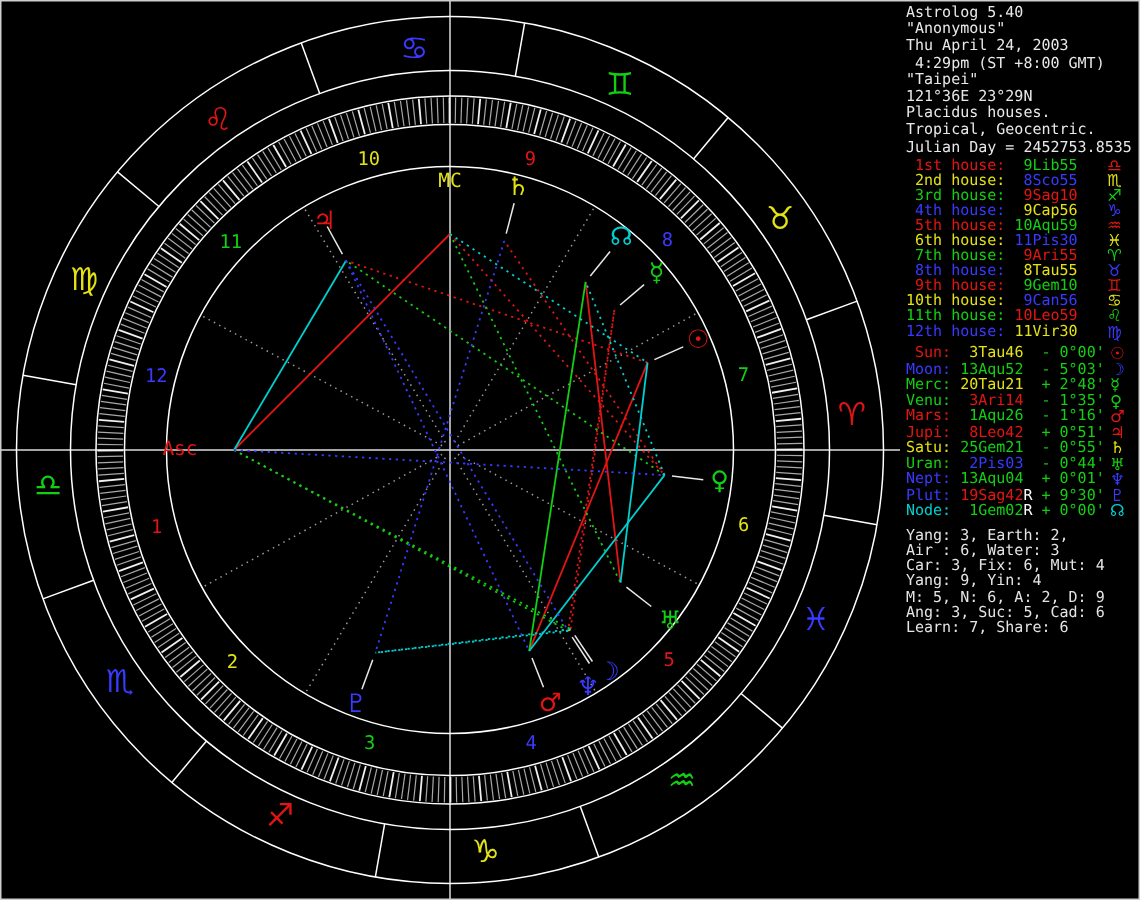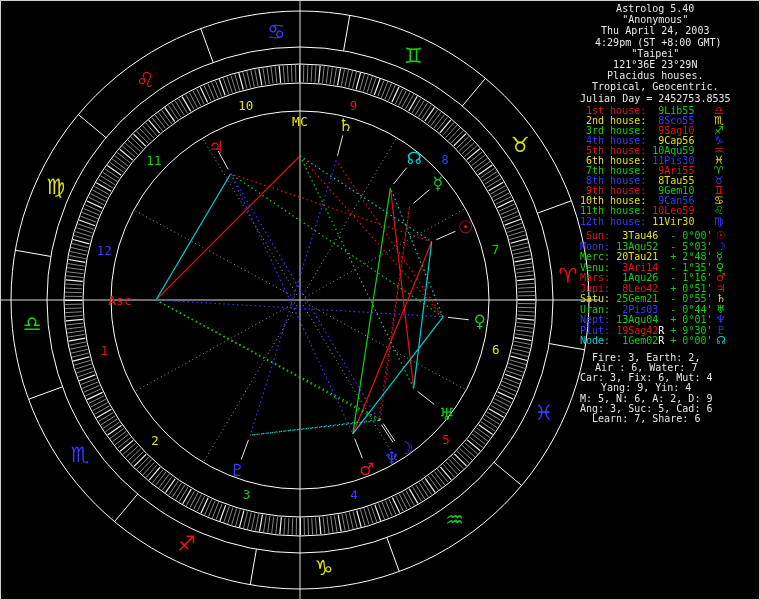--- a/index.html
+++ b/index.html
@@ -1,20 +1,20 @@
 <!DOCTYPE html>
 <html><head>
 <meta charset="utf-8">
 <style>
   html,body{margin:0;padding:0;background:#222;}
   #screen{position:relative;width:760px;height:600px;background:#000;overflow:hidden;
           font-family:"DejaVu Sans Mono",monospace;}
   #frame{position:absolute;left:0;top:0;right:0;bottom:0;border:1px solid #cfcfcf;pointer-events:none;z-index:50;}
   #wheel{position:absolute;left:0;top:0;}
-  #sidebar{position:absolute;left:578px;top:0;width:158px;height:424px;text-align:center;}
+  #sidebar{position:absolute;left:602px;top:0;width:158px;height:424px;}
   .blk{position:absolute;left:2px;white-space:pre;}
   #sb-header{top:3px;font-size:10px;line-height:11.2px;color:#e8e8e8;}
   #sb-houses{top:106px;font-size:10px;}
   #sb-planets{top:231px;font-size:10px;}
   #sb-summary{top:353px;font-size:10px;line-height:10.15px;color:#e4e4e4;}
   .row{position:relative;white-space:pre;}
   #sb-houses .row{height:10.05px;line-height:10.05px;}
   #sb-planets .row{height:10.55px;line-height:10.55px;}
   .glyph{position:absolute;top:-1px;font-family:"DejaVu Sans",sans-serif;font-size:11px;line-height:11px;}
   #sb-houses .glyph{left:134px;}
@@ -505,16 +505,16 @@
       </g>
       <g>
         <text x="120" y="299.9999999999999" fill="#e31414" font-size="13" font-family="&quot;DejaVu Sans Mono&quot;, monospace" text-anchor="middle" dominant-baseline="central">Asc</text>
         <text x="299.95001377087266" y="121.00000697939427" fill="#e2e215" font-size="13" font-family="&quot;DejaVu Sans Mono&quot;, monospace" text-anchor="middle" dominant-baseline="central">MC</text>
       </g>
     </svg>
   <div id="sidebar">
     <div id="sb-header" class="blk"><div class="tline">Astrolog 5.40</div><div class="tline">"Anonymous"</div><div class="tline">Thu April 24, 2003</div><div class="tline"> 4:29pm (ST +8:00 GMT)</div><div class="tline">"Taipei"</div><div class="tline">121°36E 23°29N</div><div class="tline">Placidus houses.</div><div class="tline">Tropical, Geocentric.</div><div class="tline">Julian Day = 2452753.8535</div></div>
     <div id="sb-houses" class="blk"><div class="row"><span style="color: rgb(227, 20, 20);"> 1st house:</span><span style="color: rgb(19, 207, 19);">  9Lib55</span><span class="glyph" style="color: rgb(227, 20, 20);">♎</span></div><div class="row"><span style="color: rgb(226, 226, 21);"> 2nd house:</span><span style="color: rgb(57, 57, 255);">  8Sco55</span><span class="glyph" style="color: rgb(226, 226, 21);">♏</span></div><div class="row"><span style="color: rgb(19, 207, 19);"> 3rd house:</span><span style="color: rgb(227, 20, 20);">  9Sag10</span><span class="glyph" style="color: rgb(19, 207, 19);">♐</span></div><div class="row"><span style="color: rgb(57, 57, 255);"> 4th house:</span><span style="color: rgb(226, 226, 21);">  9Cap56</span><span class="glyph" style="color: rgb(57, 57, 255);">♑</span></div><div class="row"><span style="color: rgb(227, 20, 20);"> 5th house:</span><span style="color: rgb(19, 207, 19);"> 10Aqu59</span><span class="glyph" style="color: rgb(227, 20, 20);">♒</span></div><div class="row"><span style="color: rgb(226, 226, 21);"> 6th house:</span><span style="color: rgb(57, 57, 255);"> 11Pis30</span><span class="glyph" style="color: rgb(226, 226, 21);">♓</span></div><div class="row"><span style="color: rgb(19, 207, 19);"> 7th house:</span><span style="color: rgb(227, 20, 20);">  9Ari55</span><span class="glyph" style="color: rgb(19, 207, 19);">♈</span></div><div class="row"><span style="color: rgb(57, 57, 255);"> 8th house:</span><span style="color: rgb(226, 226, 21);">  8Tau55</span><span class="glyph" style="color: rgb(57, 57, 255);">♉</span></div><div class="row"><span style="color: rgb(227, 20, 20);"> 9th house:</span><span style="color: rgb(19, 207, 19);">  9Gem10</span><span class="glyph" style="color: rgb(227, 20, 20);">♊</span></div><div class="row"><span style="color: rgb(226, 226, 21);">10th house:</span><span style="color: rgb(57, 57, 255);">  9Can56</span><span class="glyph" style="color: rgb(226, 226, 21);">♋</span></div><div class="row"><span style="color: rgb(19, 207, 19);">11th house:</span><span style="color: rgb(227, 20, 20);"> 10Leo59</span><span class="glyph" style="color: rgb(19, 207, 19);">♌</span></div><div class="row"><span style="color: rgb(57, 57, 255);">12th house:</span><span style="color: rgb(226, 226, 21);"> 11Vir30</span><span class="glyph" style="color: rgb(57, 57, 255);">♍</span></div></div>
     <div id="sb-planets" class="blk"><div class="row"><span style="color: rgb(227, 20, 20);"> Sun:</span><span style="color: rgb(226, 226, 21);">  3Tau46</span><span style="color: rgb(255, 255, 255);"> </span><span style="color: rgb(19, 207, 19);"> - 0°00'</span><span class="glyph" style="color: rgb(227, 20, 20);">☉</span></div><div class="row"><span style="color: rgb(57, 57, 255);">Moon:</span><span style="color: rgb(19, 207, 19);"> 13Aqu52</span><span style="color: rgb(255, 255, 255);"> </span><span style="color: rgb(19, 207, 19);"> - 5°03'</span><span class="glyph" style="color: rgb(57, 57, 255);">☽</span></div><div class="row"><span style="color: rgb(19, 207, 19);">Merc:</span><span style="color: rgb(226, 226, 21);"> 20Tau21</span><span style="color: rgb(255, 255, 255);"> </span><span style="color: rgb(19, 207, 19);"> + 2°48'</span><span class="glyph" style="color: rgb(19, 207, 19);">☿</span></div><div class="row"><span style="color: rgb(19, 207, 19);">Venu:</span><span style="color: rgb(227, 20, 20);">  3Ari14</span><span style="color: rgb(255, 255, 255);"> </span><span style="color: rgb(19, 207, 19);"> - 1°35'</span><span class="glyph" style="color: rgb(19, 207, 19);">♀</span></div><div class="row"><span style="color: rgb(227, 20, 20);">Mars:</span><span style="color: rgb(19, 207, 19);">  1Aqu26</span><span style="color: rgb(255, 255, 255);"> </span><span style="color: rgb(19, 207, 19);"> - 1°16'</span><span class="glyph" style="color: rgb(227, 20, 20);">♂</span></div><div class="row"><span style="color: rgb(227, 20, 20);">Jupi:</span><span style="color: rgb(227, 20, 20);">  8Leo42</span><span style="color: rgb(255, 255, 255);"> </span><span style="color: rgb(19, 207, 19);"> + 0°51'</span><span class="glyph" style="color: rgb(227, 20, 20);">♃</span></div><div class="row"><span style="color: rgb(226, 226, 21);">Satu:</span><span style="color: rgb(19, 207, 19);"> 25Gem21</span><span style="color: rgb(255, 255, 255);"> </span><span style="color: rgb(19, 207, 19);"> - 0°55'</span><span class="glyph" style="color: rgb(226, 226, 21);">♄</span></div><div class="row"><span style="color: rgb(19, 207, 19);">Uran:</span><span style="color: rgb(57, 57, 255);">  2Pis03</span><span style="color: rgb(255, 255, 255);"> </span><span style="color: rgb(19, 207, 19);"> - 0°44'</span><span class="glyph" style="color: rgb(19, 207, 19);">♅</span></div><div class="row"><span style="color: rgb(57, 57, 255);">Nept:</span><span style="color: rgb(19, 207, 19);"> 13Aqu04</span><span style="color: rgb(255, 255, 255);"> </span><span style="color: rgb(19, 207, 19);"> + 0°01'</span><span class="glyph" style="color: rgb(57, 57, 255);">♆</span></div><div class="row"><span style="color: rgb(57, 57, 255);">Plut:</span><span style="color: rgb(227, 20, 20);"> 19Sag42</span><span style="color: rgb(255, 255, 255);">R</span><span style="color: rgb(19, 207, 19);"> + 9°30'</span><span class="glyph" style="color: rgb(57, 57, 255);">♇</span></div><div class="row"><span style="color: rgb(0, 207, 207);">Node:</span><span style="color: rgb(19, 207, 19);">  1Gem02</span><span style="color: rgb(255, 255, 255);">R</span><span style="color: rgb(19, 207, 19);"> + 0°00'</span><span class="glyph" style="color: rgb(0, 207, 207);">☊</span></div></div>
-    <div id="sb-summary" class="blk"><div class="tline">Fire: 3, Earth: 2,</div><div class="tline">Air : 6, Water: 7</div><div class="tline">Car: 3, Fix: 6, Mut: 4</div><div class="tline">Yang: 9, Yin: 4</div><div class="tline">M: 5, N: 6, A: 2, D: 9</div><div class="tline">Ang: 3, Suc: 5, Cad: 6</div><div class="tline">Learn: 7, Share: 6</div></div>
+    <div id="sb-summary" class="blk"><div class="tline">Yang: 3, Earth: 2,</div><div class="tline">Air : 6, Water: 3</div><div class="tline">Car: 3, Fix: 6, Mut: 4</div><div class="tline">Yang: 9, Yin: 4</div><div class="tline">M: 5, N: 6, A: 2, D: 9</div><div class="tline">Ang: 3, Suc: 5, Cad: 6</div><div class="tline">Learn: 7, Share: 6</div></div>
   </div>
   <div id="frame"></div>
 </div>
 
 </body></html>

